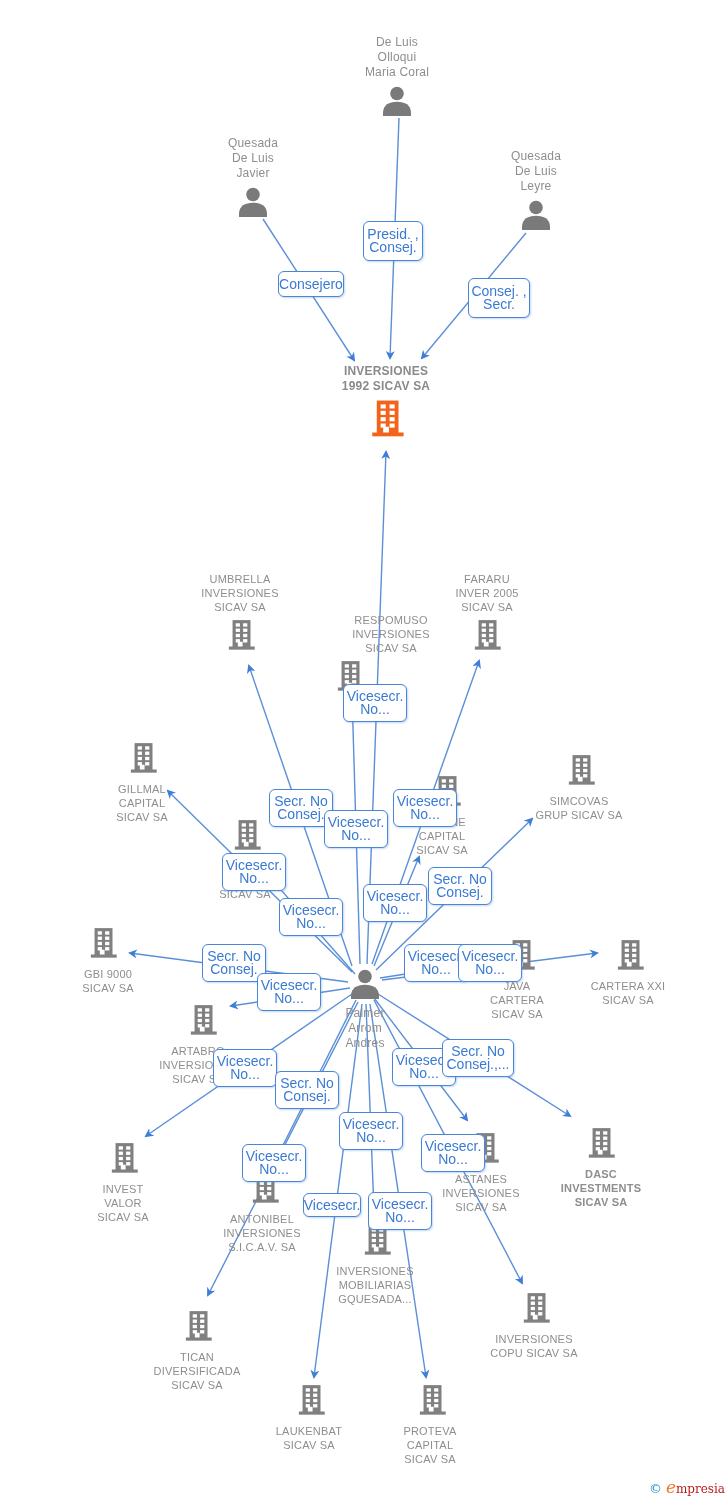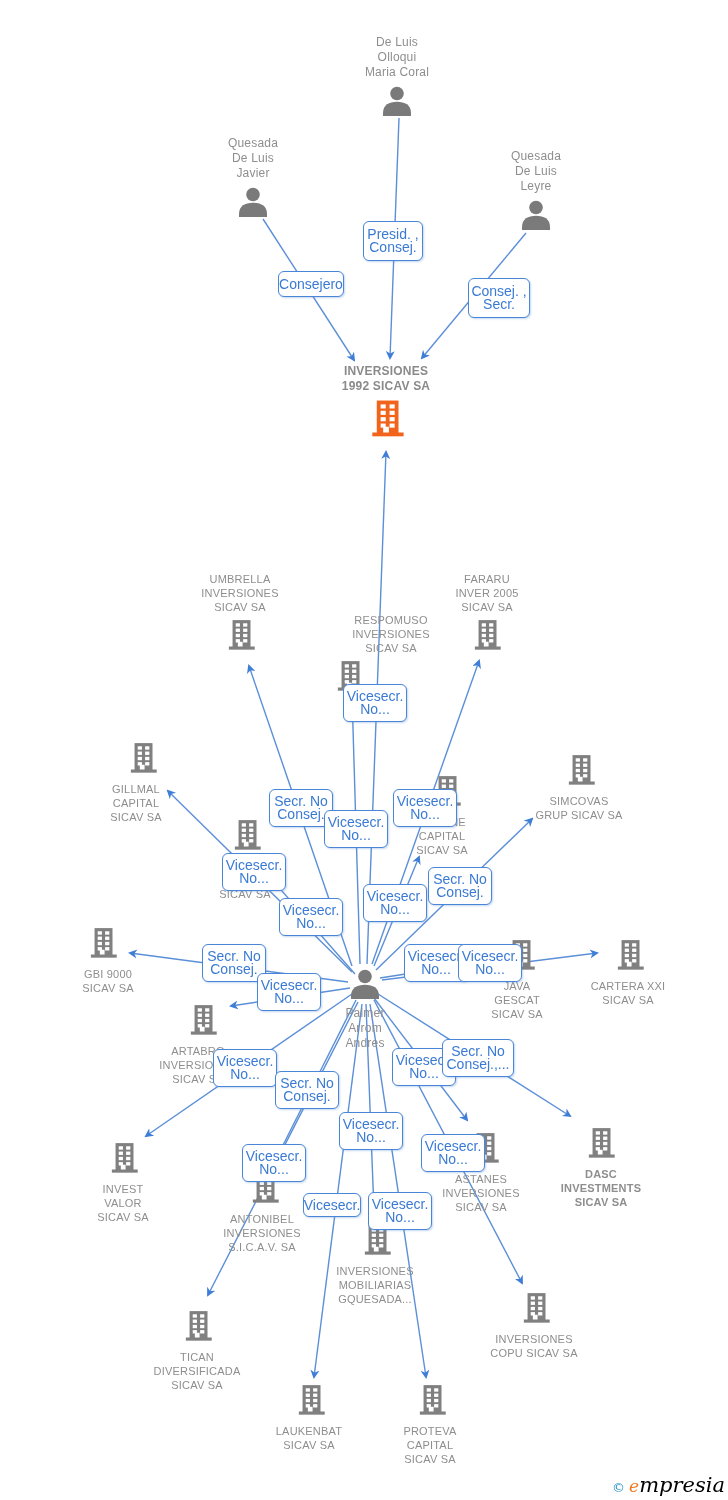--- a/index.html
+++ b/index.html
@@ -24,21 +24,21 @@
     box-shadow:1px 1px 2px rgba(90,140,210,.35);
     color:#3a7ad4;font-size:14px;line-height:13px;white-space:pre-line;text-align:center;
   }
   .logo{
     position:absolute;right:3px;bottom:3px;z-index:4;
     display:flex;align-items:baseline;gap:4px;
     font-family:"DejaVu Serif",serif;
   }
   .logo .c{color:#2492c4;font-size:13px;font-family:"DejaVu Sans",sans-serif;}
   .logo .b1{color:#f07820;font-style:italic;font-size:17px;}
-  .logo .b2{color:#000000;font-style:italic;font-size:21px;}
+  .logo .b2{color:#b91c1c;font-size:12px;}
 </style>
 </head>
 <body>
 
 <div id="stage">
   <svg id="edges-svg" width="728" height="1500" viewBox="0 0 728 1500">
     <defs>
       <marker id="arrow" markerWidth="9" markerHeight="9" refX="7" refY="4.5" orient="auto" markerUnits="userSpaceOnUse">
         <path d="M0,0 L9,4.5 L0,9 L2.6,4.5 Z" fill="#3f7ed6"></path>
       </marker>
@@ -119,21 +119,21 @@
       </svg>
     </div>
     <div class="node-label" style="left: 487px; top: 572px;">FARARU
 INVER 2005
 SICAV SA</div>
     <div class="node-icon" style="left: 124px; top: 741px; width: 38px; height: 38px; color: rgb(128, 128, 128);">
       <svg viewBox="0 0 36 36">
         <use href="#sym-company"></use>
       </svg>
     </div>
-    <div class="node-label" style="left: 136px; top: 782px;">GILLMAL
+    <div class="node-label" style="left: 142px; top: 782px;">GILLMAL
 CAPITAL
 SICAV SA</div>
     <div class="node-icon" style="left: 228px; top: 818px; width: 38px; height: 38px; color: rgb(128, 128, 128);">
       <svg viewBox="0 0 36 36">
         <use href="#sym-company"></use>
       </svg>
     </div>
     <div class="node-label" style="left: 245px; top: 859px;">INV...
 C...
 SICAV SA</div>
@@ -158,21 +158,21 @@
       </svg>
     </div>
     <div class="node-label" style="left: 108px; top: 967px;">GBI 9000
 SICAV SA</div>
     <div class="node-icon" style="left: 502px; top: 938px; width: 38px; height: 38px; color: rgb(128, 128, 128);">
       <svg viewBox="0 0 36 36">
         <use href="#sym-company"></use>
       </svg>
     </div>
     <div class="node-label" style="left: 517px; top: 979px;">JAVA
-GESCAT
+CARTERA
 SICAV SA</div>
     <div class="node-icon" style="left: 611px; top: 938px; width: 38px; height: 38px; color: rgb(128, 128, 128);">
       <svg viewBox="0 0 36 36">
         <use href="#sym-company"></use>
       </svg>
     </div>
     <div class="node-label" style="left: 628px; top: 979px;">CARTERA XXI
 SICAV SA</div>
     <div class="node-icon" style="left: 184px; top: 1003px; width: 38px; height: 38px; color: rgb(128, 128, 128);">
       <svg viewBox="0 0 36 36">

